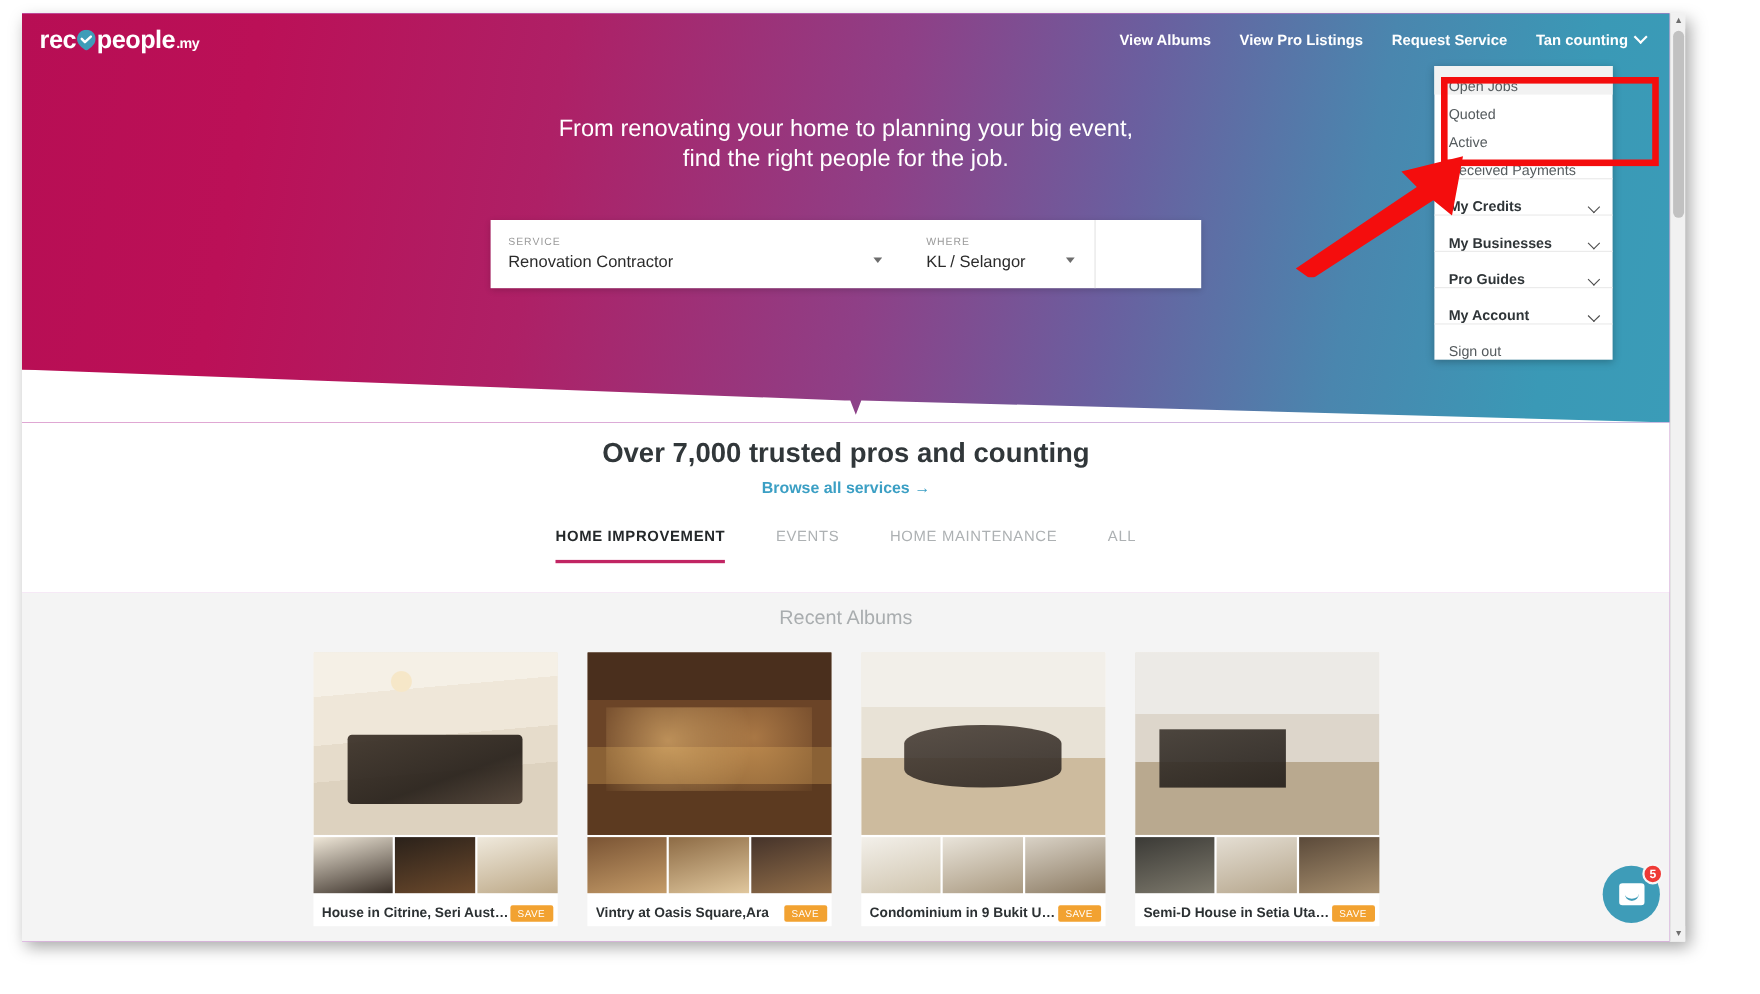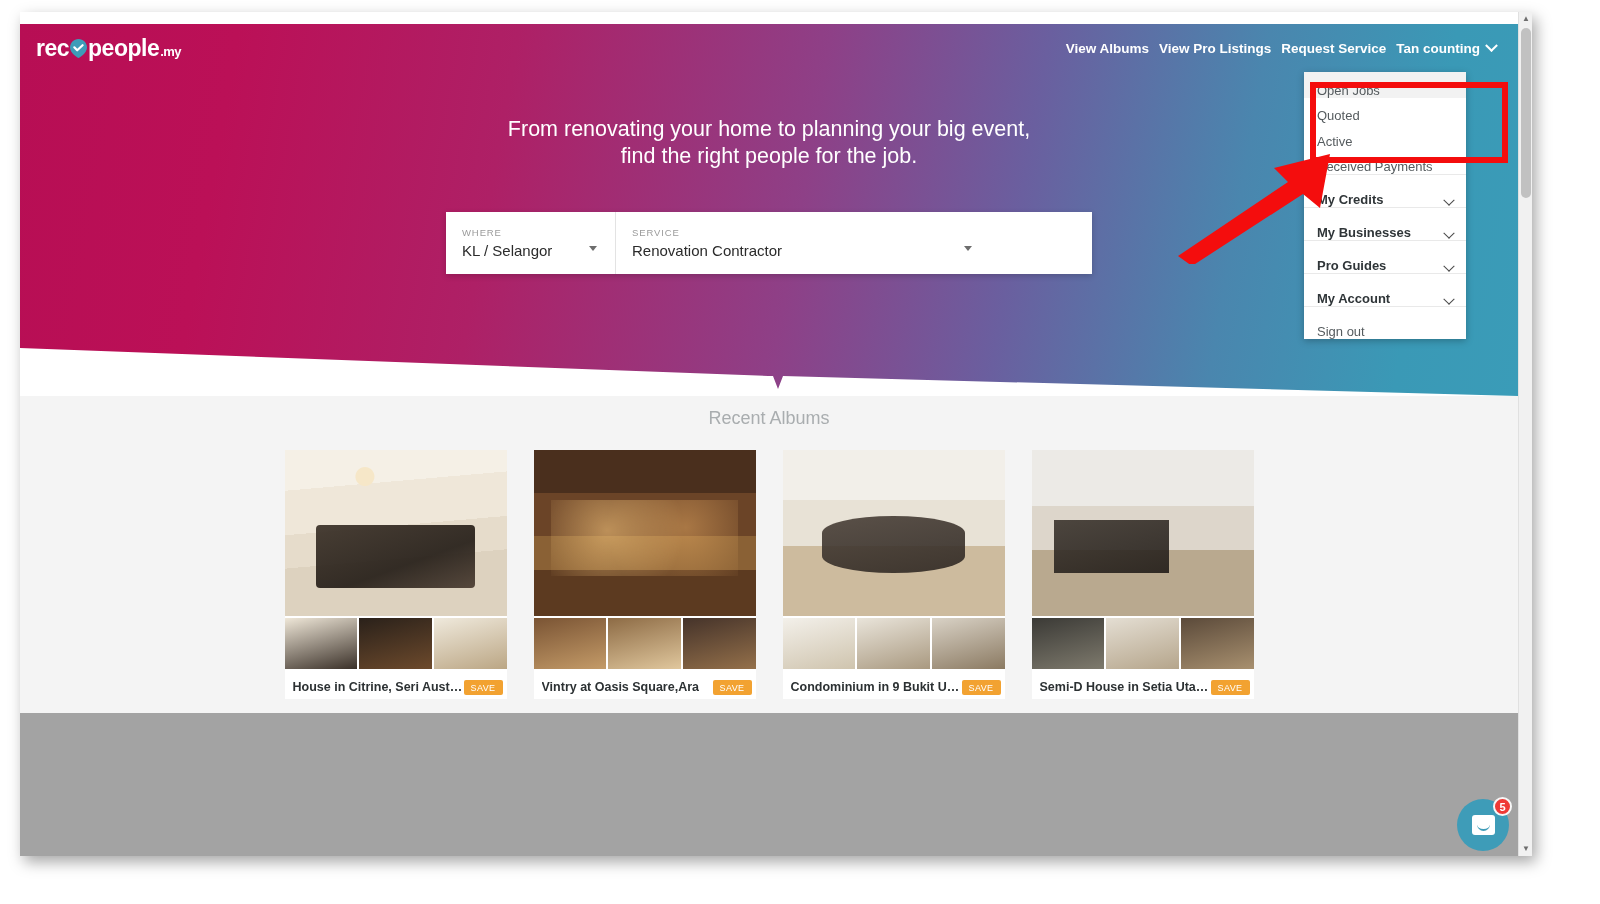--- a/index.html
+++ b/index.html
@@ -22,22 +22,21 @@
     width: 1512px; height: 844px;
     background: #ffffff;
     box-shadow: 4px 6px 14px rgba(0,0,0,.35);
     overflow: hidden;
   }
   .viewport {
     position: absolute;
     left: 0; top: 0;
     width: 1498px; height: 844px;
     overflow: hidden;
-    background: #a3a3a3;
-    margin-top: 12px;
+    background: #a21caf;
   }
 
   
   .scrollbar {
     position: absolute;
     right: 0; top: 0;
     width: 14px; height: 844px;
     background: #f1f1f1;
     border-left: 1px solid #e0e0e0;
   }
@@ -92,21 +91,21 @@
     width: 17px; height: 19px;
     margin: 0 1px;
     transform: translateY(2px);
   }
   .logo .pin svg { display: block; }
   .logo .dotmy { font-size: 13px; font-weight: bold; margin-left: 1px; }
 
   .nav-right {
     margin-left: auto;
     display: flex; align-items: center;
-    gap: 10px;
+    gap: 26px;
     padding-right: 22px;
     color: #ffffff;
     font-size: 13.5px; font-weight: bold;
   }
   .nav-right .nav-link { cursor: pointer; white-space: nowrap; }
   .nav-user { display: flex; align-items: center; gap: 7px; cursor: pointer; }
   .chev {
     display: inline-block; width: 9px; height: 9px;
     border-right: 2px solid #fff; border-bottom: 2px solid #fff;
     transform: rotate(45deg) translate(-2px,-2px);
@@ -369,36 +368,46 @@
             </span>
           </div>
         </nav>
 
         <div class="hero-head">
           <div>From renovating your home to planning your big event,</div>
           <div>find the right people for the job.</div>
         </div>
 
         <div class="searchbar">
+          <div class="sfield service">
+            <span class="lab">SERVICE</span>
+            <span class="val">Renovation Contractor</span>
+            <span class="caret"></span>
+          </div>
           <div class="sfield where">
             <span class="lab">WHERE</span>
             <span class="val">KL / Selangor</span>
             <span class="caret"></span>
           </div>
-          <div class="sfield service">
-            <span class="lab">SERVICE</span>
-            <span class="val">Renovation Contractor</span>
-            <span class="caret"></span>
-          </div>
         </div>
 
 
         <div class="hero-cut"></div>
       </section>
 
+      <section class="whitesec">
+        <div class="trusted">Over 7,000 trusted pros and counting</div>
+        <div class="browse">Browse all services →</div>
+        <div class="tabs">
+          <span class="tab active">HOME IMPROVEMENT</span>
+          <span class="tab">EVENTS</span>
+          <span class="tab">HOME MAINTENANCE</span>
+          <span class="tab">ALL</span>
+        </div>
+      </section>
 
       <section class="albums">
         <div class="albums-title">Recent Albums</div>
         <div class="cards">
 
           <div class="card">
             <div class="card-main">
                 <div class="ph ph-a"></div>
               </div>
             <div class="card-thumbs">

